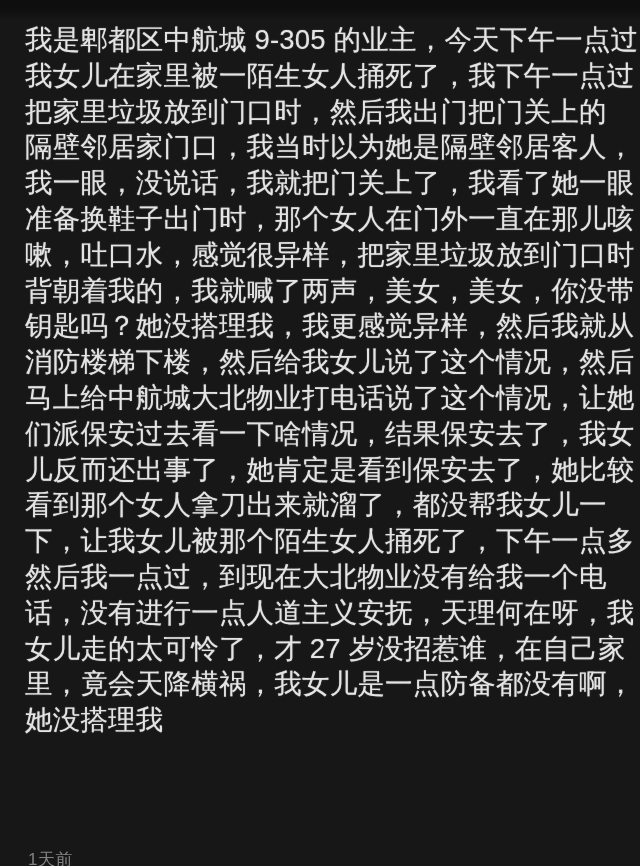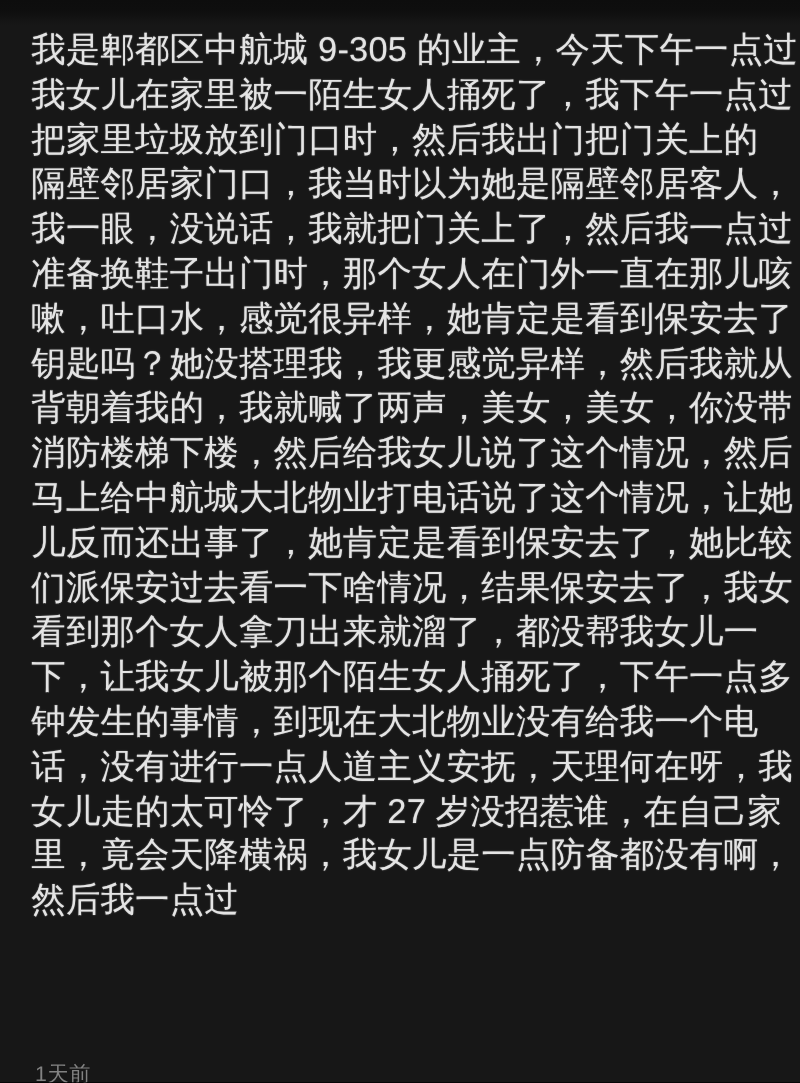--- a/index.html
+++ b/index.html
@@ -43,31 +43,31 @@
 </style>
 </head>
 <body>
 
 <div class="screen">
   <div class="post-body">
     <div class="post-line">我是郫都区中航城 9-305 的业主，今天下午一点过</div>
     <div class="post-line">我女儿在家里被一陌生女人捅死了，我下午一点过</div>
     <div class="post-line">把家里垃圾放到门口时，然后我出门把门关上的</div>
     <div class="post-line">隔壁邻居家门口，我当时以为她是隔壁邻居客人，</div>
-    <div class="post-line">我一眼，没说话，我就把门关上了，然后我一点过</div>
+    <div class="post-line">我一眼，没说话，我就把门关上了，我看了她一眼</div>
     <div class="post-line">准备换鞋子出门时，那个女人在门外一直在那儿咳</div>
-    <div class="post-line">嗽，吐口水，感觉很异样，她肯定是看到保安去了</div>
+    <div class="post-line">嗽，吐口水，感觉很异样，把家里垃圾放到门口时</div>
+    <div class="post-line">背朝着我的，我就喊了两声，美女，美女，你没带</div>
     <div class="post-line">钥匙吗？她没搭理我，我更感觉异样，然后我就从</div>
-    <div class="post-line">背朝着我的，我就喊了两声，美女，美女，你没带</div>
     <div class="post-line">消防楼梯下楼，然后给我女儿说了这个情况，然后</div>
     <div class="post-line">马上给中航城大北物业打电话说了这个情况，让她</div>
+    <div class="post-line">们派保安过去看一下啥情况，结果保安去了，我女</div>
     <div class="post-line">儿反而还出事了，她肯定是看到保安去了，她比较</div>
-    <div class="post-line">们派保安过去看一下啥情况，结果保安去了，我女</div>
     <div class="post-line">看到那个女人拿刀出来就溜了，都没帮我女儿一</div>
     <div class="post-line">下，让我女儿被那个陌生女人捅死了，下午一点多</div>
-    <div class="post-line">钟发生的事情，到现在大北物业没有给我一个电</div>
+    <div class="post-line">然后我一点过，到现在大北物业没有给我一个电</div>
     <div class="post-line">话，没有进行一点人道主义安抚，天理何在呀，我</div>
     <div class="post-line">女儿走的太可怜了，才 27 岁没招惹谁，在自己家</div>
     <div class="post-line">里，竟会天降横祸，我女儿是一点防备都没有啊，</div>
-    <div class="post-line">然后我一点过</div>
+    <div class="post-line">她没搭理我</div>
   </div>
   <div class="post-timestamp">1天前</div>
 </div>
 
 </body></html>

